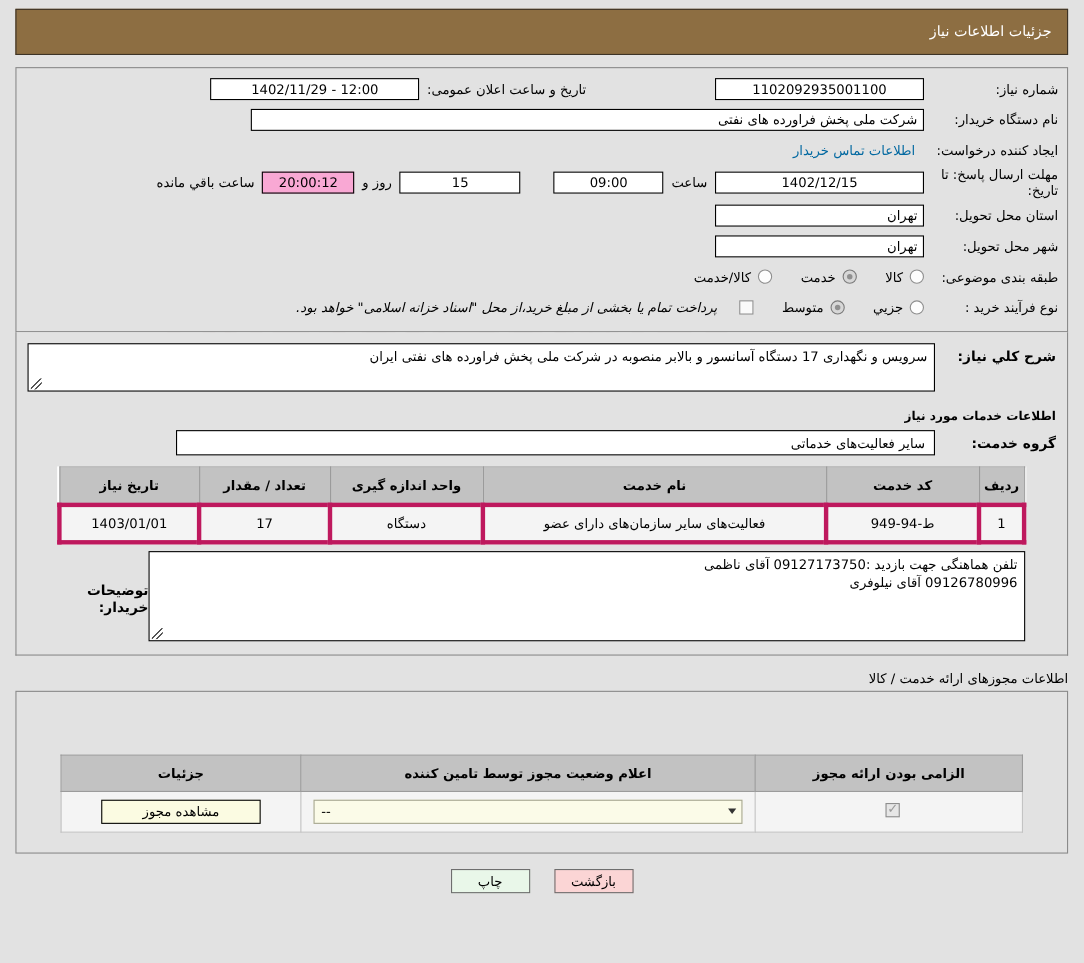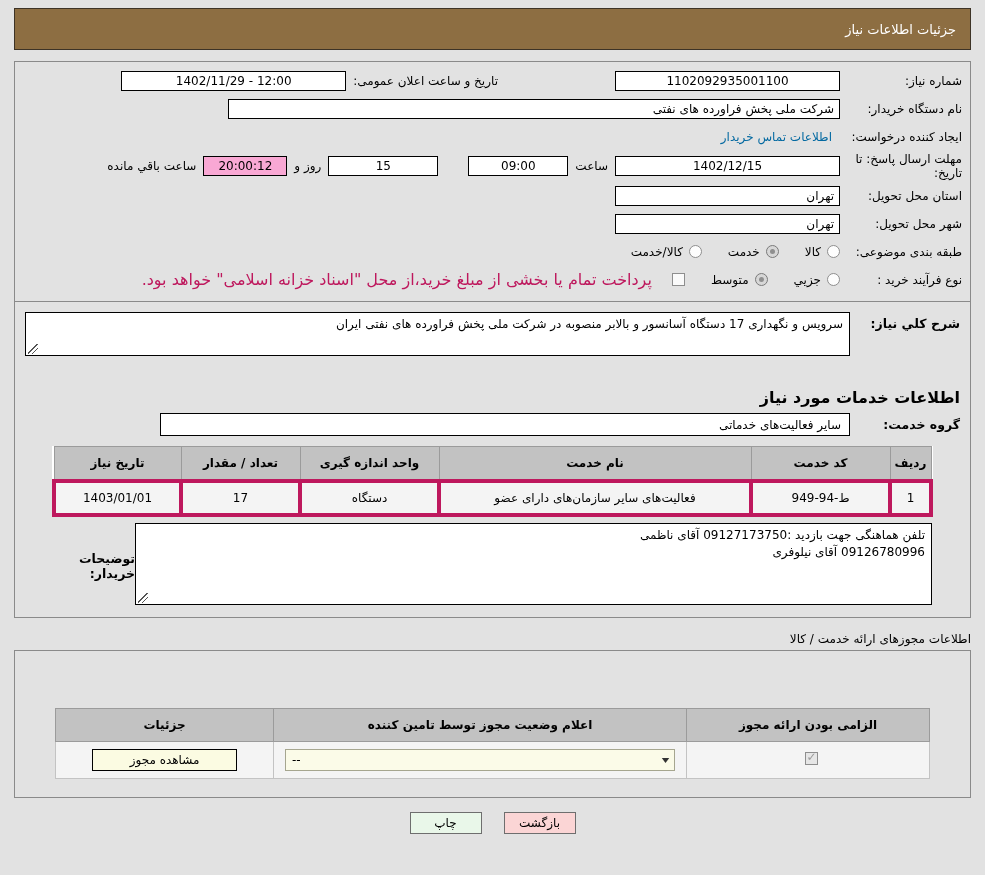--- a/index.html
+++ b/index.html
@@ -123,21 +123,21 @@
     line-height: 19px;
     font-size: 12px;
     padding: 0 5px;
     box-sizing: border-box;
     text-align: center;
     color: #000;
     overflow: hidden;
     white-space: nowrap;
   }
   .fld.txt-right { text-align: right; }
-  .w-190 { width: 225px; }
+  .w-190 { width: 190px; }
   .w-100 { width: 100px; }
   .w-110 { width: 110px; }
 
   .inline-lbl {
     font-size: 12px;
     padding: 0 7px;
     white-space: nowrap;
   }
   .link {
     color: #0369a1;
@@ -199,21 +199,21 @@
   }
   .cbx.checked { background: #e6e6e6; }
   .cbx.checked:after {
     content: "\2713";
     position: absolute;
     top: -3px; left: 1px;
     font-size: 12px;
     color: #9a9a9a;
     line-height: 14px;
   }
-  .note { font-size: 16px; color: #be185d; margin-right: 14px; white-space: nowrap; }
+  .note { font-size: 12px; color: #000000; margin-right: 14px; white-space: nowrap; font-style: italic; }
 
   
   .sec {
     margin: 0 14px;
     border: 1px solid #8a8a8a;
     border-top: none;
     background: #e2e2e2;
     padding: 10px 10px 12px 10px;
     box-sizing: border-box;
     position: relative;
@@ -247,22 +247,22 @@
     content: "";
     position: absolute;
     left: 2px; bottom: 1px;
     width: 10px; height: 10px;
     background:
       linear-gradient(135deg, transparent 44%, #555 44%, #555 52%, transparent 52%),
       linear-gradient(135deg, transparent 66%, #555 66%, #555 74%, transparent 74%);
   }
   .sec-title {
     font-weight: bold;
-    font-size: 16px;
-    margin: 32px 0 6px 0;
+    font-size: 11px;
+    margin: 16px 0 6px 0;
     text-align: right;
   }
   .grp-row { display: flex; align-items: center; margin-bottom: 8px; }
   .grp-lbl {
     font-weight: bold;
     font-size: 12.5px;
     width: 110px;
     flex: 0 0 110px;
     text-align: right;
     padding-left: 8px;

